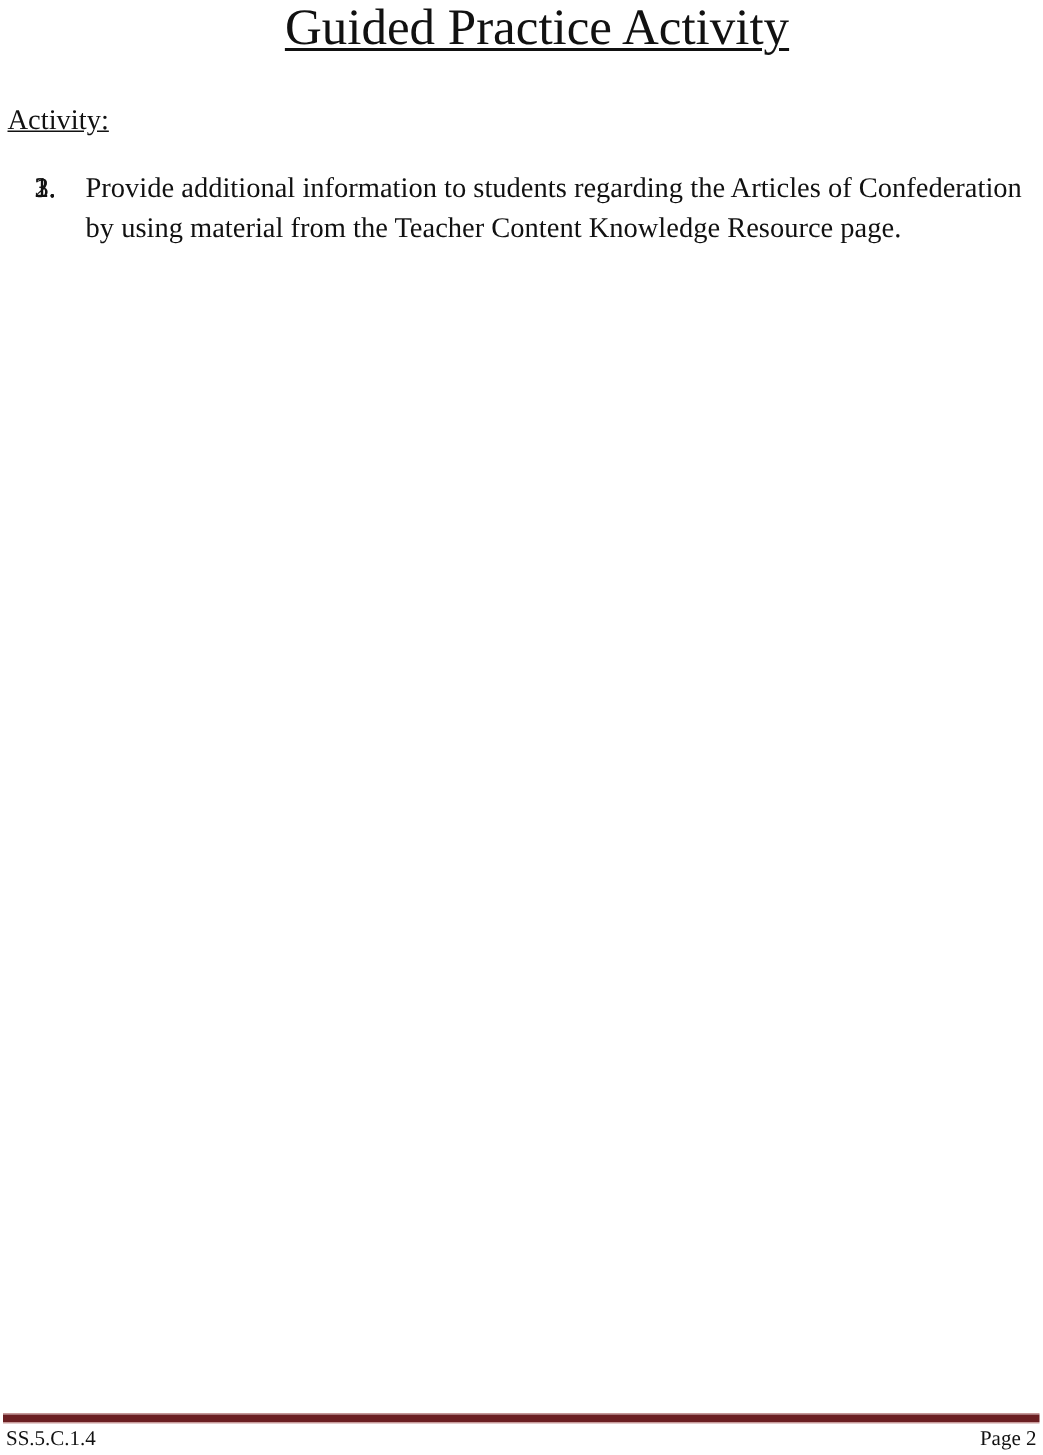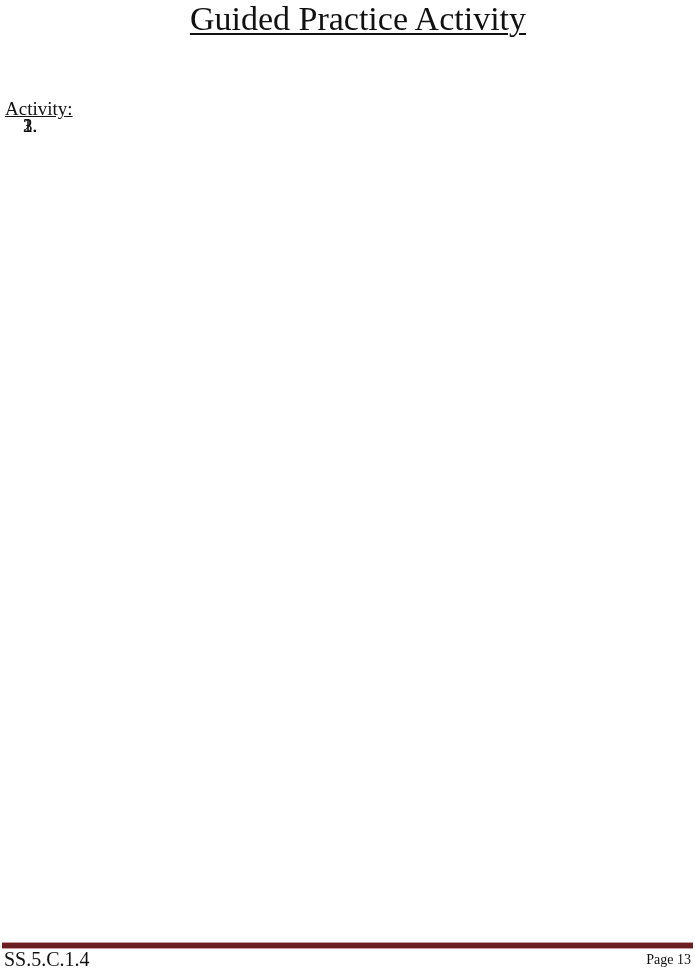--- a/index.html
+++ b/index.html
@@ -8,40 +8,40 @@
       font-family: "Liberation Serif", "DejaVu Serif", serif; color: #111111;
     }
     .title {
       position: absolute; left: 0; right: 0; top: 0;
       text-align: center; font-size: 34px; line-height: 38px;
       margin: 0; font-weight: normal;
     }
     .title span { text-decoration: underline; text-decoration-thickness: 2px; text-underline-offset: 3px; margin-left: 21px; }
     .section-label {
       position: absolute; left: 5px; top: 69px;
-      font-size: 19px; line-height: 24px; text-decoration: underline; margin-top: 28px;
+      font-size: 19px; line-height: 24px; text-decoration: underline;
     }
     .list {
       position: absolute; left: 0; top: 112px; width: 695px;
       margin: 0; padding: 0; list-style: none;
       font-size: 19px; line-height: 27px;
     }
     .list li { position: relative; padding-left: 57px; padding-right: 10px; }
     .list .num { position: absolute; left: 23px; }
     .footer-rule-thin {
       position: absolute; left: 2px; right: 2px; top: 942px; height: 1px; background: #c79a9a;
     }
     .footer-rule {
       position: absolute; left: 2px; right: 2px; top: 943px; height: 5px; background: #6b1f22;
     }
     .footer-rule-thin2 {
       position: absolute; left: 2px; right: 2px; top: 948px; height: 1px; background: #c79a9a;
     }
     .footer-left {
-      position: absolute; left: 4px; top: 951px; font-size: 20px; line-height: 17px;
+      position: absolute; left: 4px; top: 951px; font-size: 14px; line-height: 17px;
     }
     .footer-right {
       position: absolute; right: 4px; top: 951px; font-size: 14px; line-height: 17px;
     }
   </style>
 </head>
 <body>
 
 <h1 class="title"><span>Guided Practice Activity</span></h1>
 
@@ -49,20 +49,21 @@
 
 <ol class="list">
   <li>
     <span class="num">1.</span>
   </li>
   <li>
     <span class="num">2.</span>
   </li>
   <li>
     <span class="num">3.</span>
+    <span>Provide additional information to students regarding the Articles of Confederation by using material from the Teacher Content Knowledge Resource page.</span>
   </li>
 </ol>
 
 <div class="footer-rule-thin"></div>
 <div class="footer-rule"></div>
 <div class="footer-rule-thin2"></div>
 <div class="footer-left">SS.5.C.1.4</div>
-<div class="footer-right">Page 13</div>
+<div class="footer-right">Page 2</div>
 
 </body></html>

